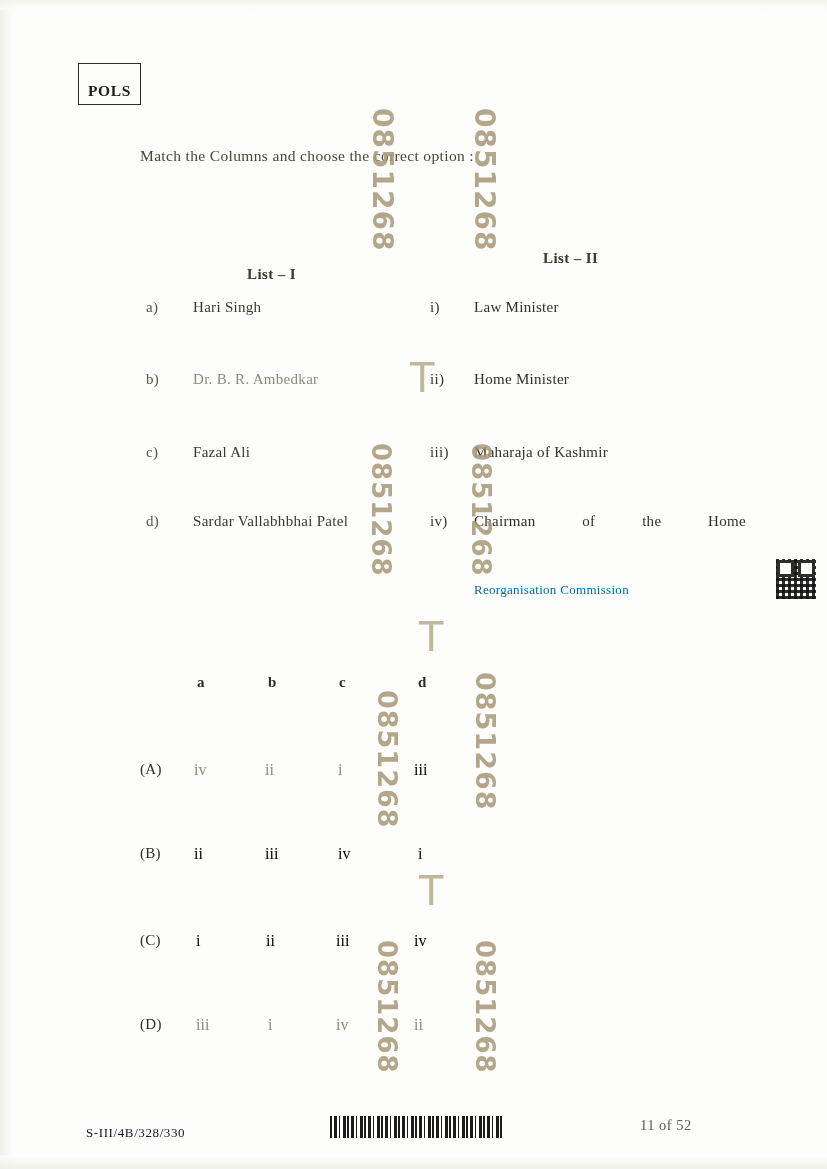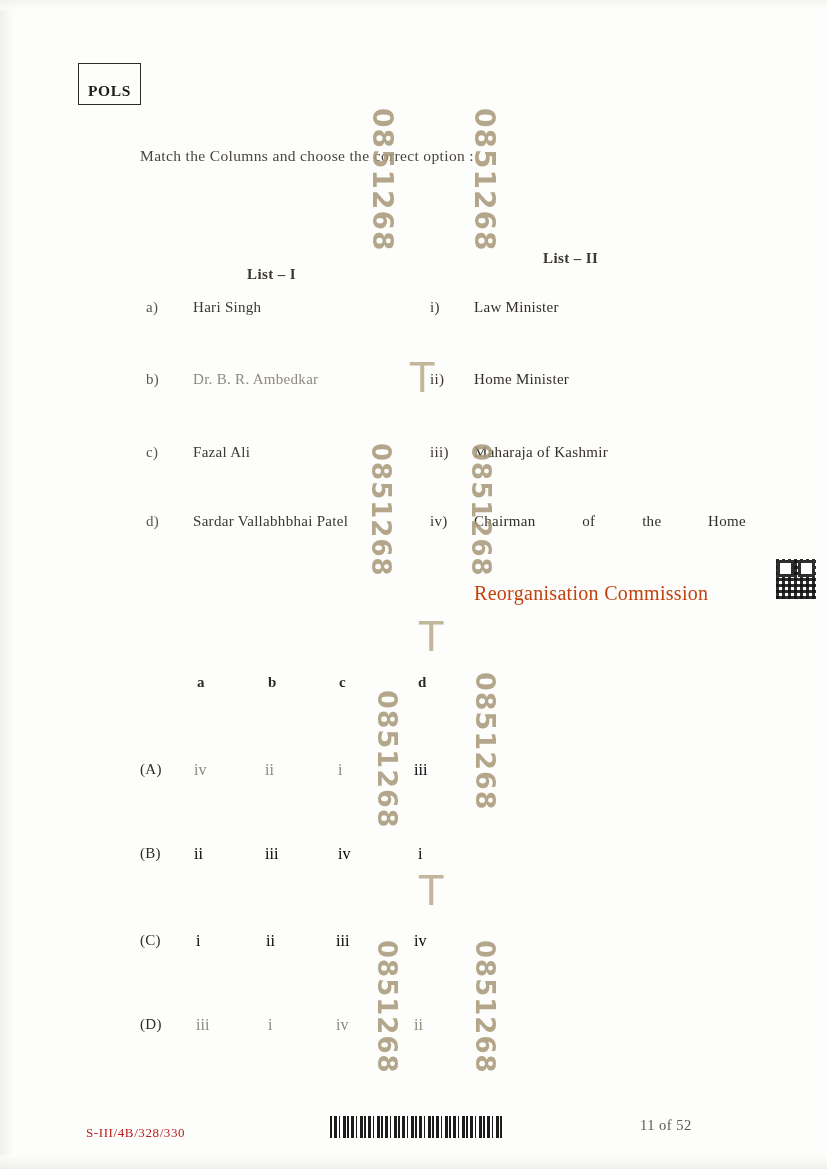--- a/index.html
+++ b/index.html
@@ -114,22 +114,22 @@
     white-space: nowrap;
   }
   .rrow-wide .rtxt {
     width: 272px;
     white-space: normal;
     display: flex;
     justify-content: space-between;
   }
   .cont-line {
     position: absolute;
-    font-size: 20px;
-    color: #c2410c;
+    font-size: 13px;
+    color: #0369a1;
     letter-spacing: .3px;
     white-space: nowrap;
   }
 
   
   .grid-head {
     position: absolute;
     font-weight: bold;
     font-size: 15px;
     color: #2e2b24;
@@ -149,21 +149,21 @@
     position: absolute;
     text-align: right;
   }
 
   
   .footer-code {
     position: absolute;
     left: 86px;
     top: 1125px;
     font-size: 13px;
-    color: #b91c1c;
+    color: #0f172a;
     letter-spacing: .6px;
   }
   .footer-page {
     position: absolute;
     left: 640px;
     top: 1117px;
     font-size: 14.5px;
     color: #5c5950;
     letter-spacing: .5px;
   }

